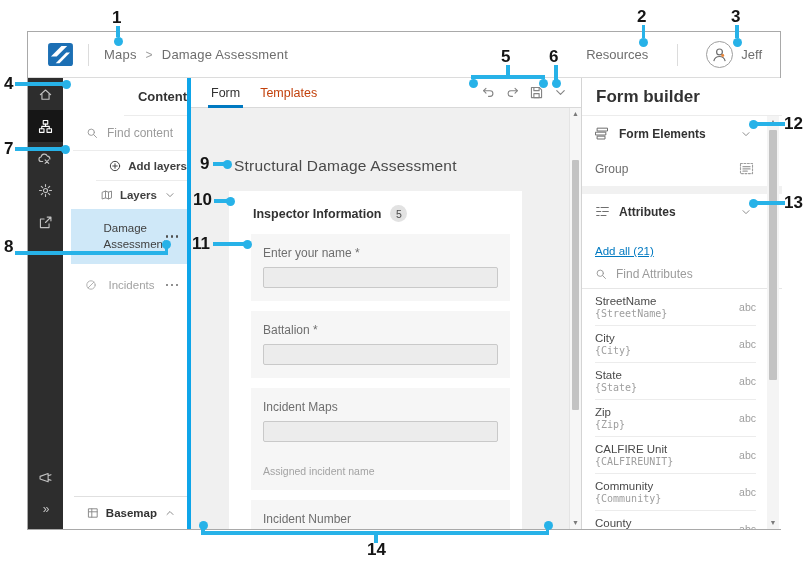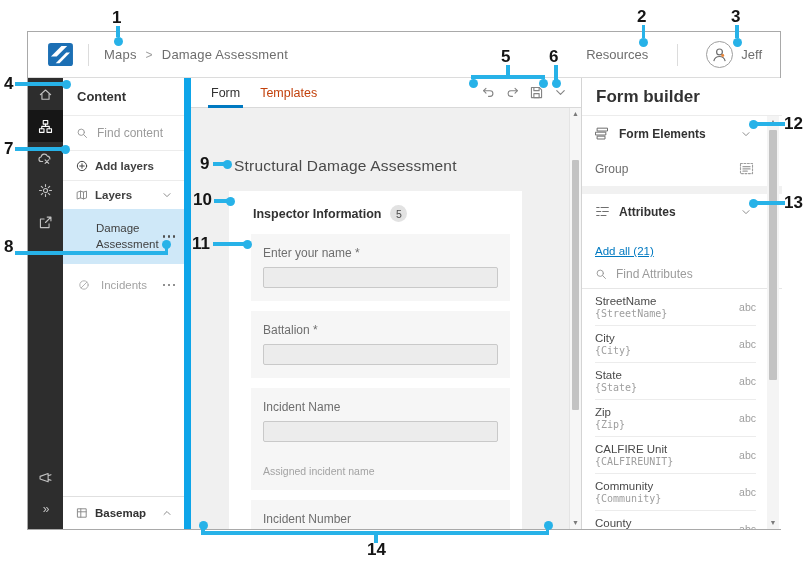--- a/index.html
+++ b/index.html
@@ -27,22 +27,22 @@
   .body{flex:1;display:flex;min-height:0;}
 
   
   .nav{width:35px;flex:0 0 35px;background:#2d2d2d;display:flex;flex-direction:column;padding-bottom:4px;}
   .nav-item{height:32px;display:flex;align-items:center;justify-content:center;color:#c2c2c2;cursor:pointer;}
   .nav-item.active{background:#161616;color:#ffffff;}
   .nav-bot{margin-top:auto;}
   .chev-txt{font-size:12px;letter-spacing:-1px;color:#c2c2c2;}
 
   
-  .content{width:128px;flex:0 0 128px;background:#fff;border-right:7px solid #0ea5e9;
-           display:flex;flex-direction:column;font-size:12px;min-height:0;}
+  .content{width:128px;flex:0 0 128px;background:#fff;border-right:4px solid #0ea5e9;
+           display:flex;flex-direction:column;font-size:12px;min-height:0;align-items:flex-end;}
   .c-title{height:38px;flex:0 0 38px;display:flex;align-items:center;padding-left:14px;
            font-size:13px;font-weight:bold;color:#323232;border-bottom:1px solid #ececec;}
   .c-search{height:35px;flex:0 0 35px;display:flex;align-items:center;gap:7px;padding-left:13px;
             color:#9b9b9b;border-bottom:1px solid #ececec;}
   .c-search input{border:0;outline:0;background:transparent;width:82px;font-size:12px;color:#444;
                   font-family:"Liberation Sans",sans-serif;}
   .c-search input::placeholder{color:#9b9b9b;}
   .c-add{height:30px;flex:0 0 30px;display:flex;align-items:center;gap:7px;padding-left:13px;
          color:#404040;font-weight:600;font-size:11.5px;border-bottom:1px solid #ececec;cursor:pointer;}
   .c-layers{height:28px;flex:0 0 28px;display:flex;align-items:center;gap:7px;padding:0 11px 0 13px;
@@ -347,21 +347,21 @@
               <div class="field-label">Enter your name *</div>
               <input class="field-input" value="" style="">
             </div>
 
             <div class="field">
               <div class="field-label">Battalion *</div>
               <input class="field-input" value="" style="">
             </div>
 
             <div class="field">
-              <div class="field-label">Incident Name</div>
+              <div class="field-label">Incident Maps</div>
               <input class="field-input" value="" style="">
               <div class="field-hint">Assigned incident name</div>
             </div>
 
             <div class="field">
               <div class="field-label">Incident Number</div>
               <input class="field-input" value="" style="">
 
             </div>
           </div>

